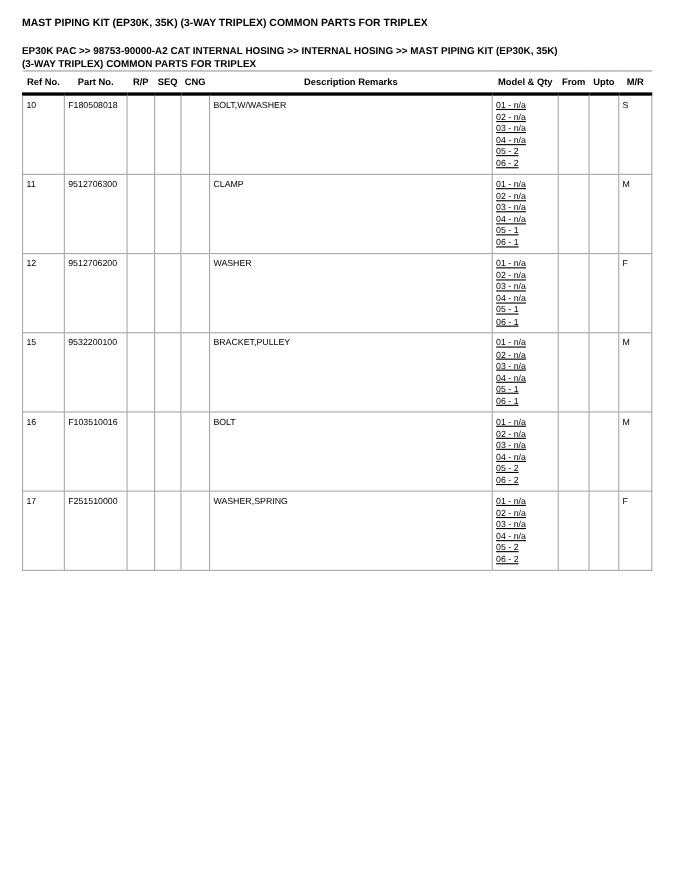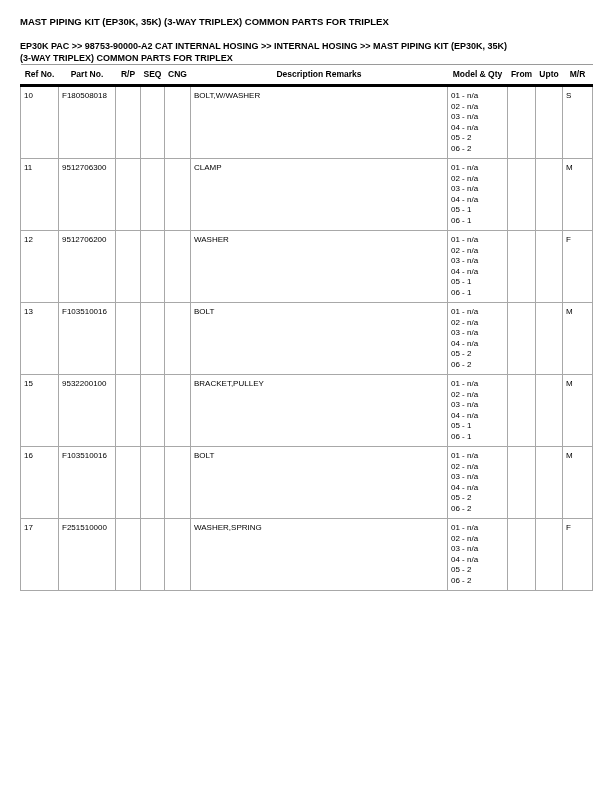--- a/index.html
+++ b/index.html
@@ -38,21 +38,21 @@
     border-bottom: 3px solid #000000;
   }
   table.parts tbody td {
     font-size: 8px;
     vertical-align: top;
     padding: 4px 3px;
     border: 1px solid #a8a8a8;
     line-height: 10.5px;
     overflow: hidden;
   }
-  table.parts tbody td div { line-height: 10.5px; }
+  table.parts tbody td div { line-height: 10.5px; text-decoration: underline; }
   col.c-ref  { width: 38px; }
   col.c-part { width: 57px; }
   col.c-rp   { width: 25px; }
   col.c-seq  { width: 24px; }
   col.c-cng  { width: 26px; }
   col.c-desc { width: 257px; }
   col.c-model{ width: 60px; }
   col.c-from { width: 28px; }
   col.c-upto { width: 27px; }
   col.c-mr   { width: 30px; }
@@ -145,91 +145,72 @@
             <div>03 - n/a</div>
             <div>04 - n/a</div>
             <div>05 - 1</div>
             <div>06 - 1</div>
           </td>
     <td></td>
     <td></td>
     <td>F</td>
   </tr>
         <tr>
-    <td>13</td>
+    <td>15</td>
+    <td>9532200100</td>
+    <td></td>
+    <td></td>
+    <td></td>
+    <td>BRACKET,PULLEY</td>
+    <td>
+            <div>01 - n/a</div>
+            <div>02 - n/a</div>
+            <div>03 - n/a</div>
+            <div>04 - n/a</div>
+            <div>05 - 1</div>
+            <div>06 - 1</div>
+          </td>
+    <td></td>
+    <td></td>
+    <td>M</td>
+  </tr>
+        <tr>
+    <td>16</td>
     <td>F103510016</td>
     <td></td>
     <td></td>
     <td></td>
     <td>BOLT</td>
     <td>
             <div>01 - n/a</div>
             <div>02 - n/a</div>
             <div>03 - n/a</div>
             <div>04 - n/a</div>
             <div>05 - 2</div>
             <div>06 - 2</div>
           </td>
     <td></td>
     <td></td>
     <td>M</td>
   </tr>
         <tr>
-    <td>15</td>
-    <td>9532200100</td>
-    <td></td>
-    <td></td>
-    <td></td>
-    <td>BRACKET,PULLEY</td>
-    <td>
-            <div>01 - n/a</div>
-            <div>02 - n/a</div>
-            <div>03 - n/a</div>
-            <div>04 - n/a</div>
-            <div>05 - 1</div>
-            <div>06 - 1</div>
-          </td>
-    <td></td>
-    <td></td>
-    <td>M</td>
-  </tr>
-        <tr>
-    <td>16</td>
-    <td>F103510016</td>
-    <td></td>
-    <td></td>
-    <td></td>
-    <td>BOLT</td>
+    <td>17</td>
+    <td>F251510000</td>
+    <td></td>
+    <td></td>
+    <td></td>
+    <td>WASHER,SPRING</td>
     <td>
             <div>01 - n/a</div>
             <div>02 - n/a</div>
             <div>03 - n/a</div>
             <div>04 - n/a</div>
             <div>05 - 2</div>
             <div>06 - 2</div>
           </td>
     <td></td>
     <td></td>
-    <td>M</td>
-  </tr>
-        <tr>
-    <td>17</td>
-    <td>F251510000</td>
-    <td></td>
-    <td></td>
-    <td></td>
-    <td>WASHER,SPRING</td>
-    <td>
-            <div>01 - n/a</div>
-            <div>02 - n/a</div>
-            <div>03 - n/a</div>
-            <div>04 - n/a</div>
-            <div>05 - 2</div>
-            <div>06 - 2</div>
-          </td>
-    <td></td>
-    <td></td>
     <td>F</td>
   </tr>
       </tbody>
   </table>
 
 </div>
 
 </body></html>

